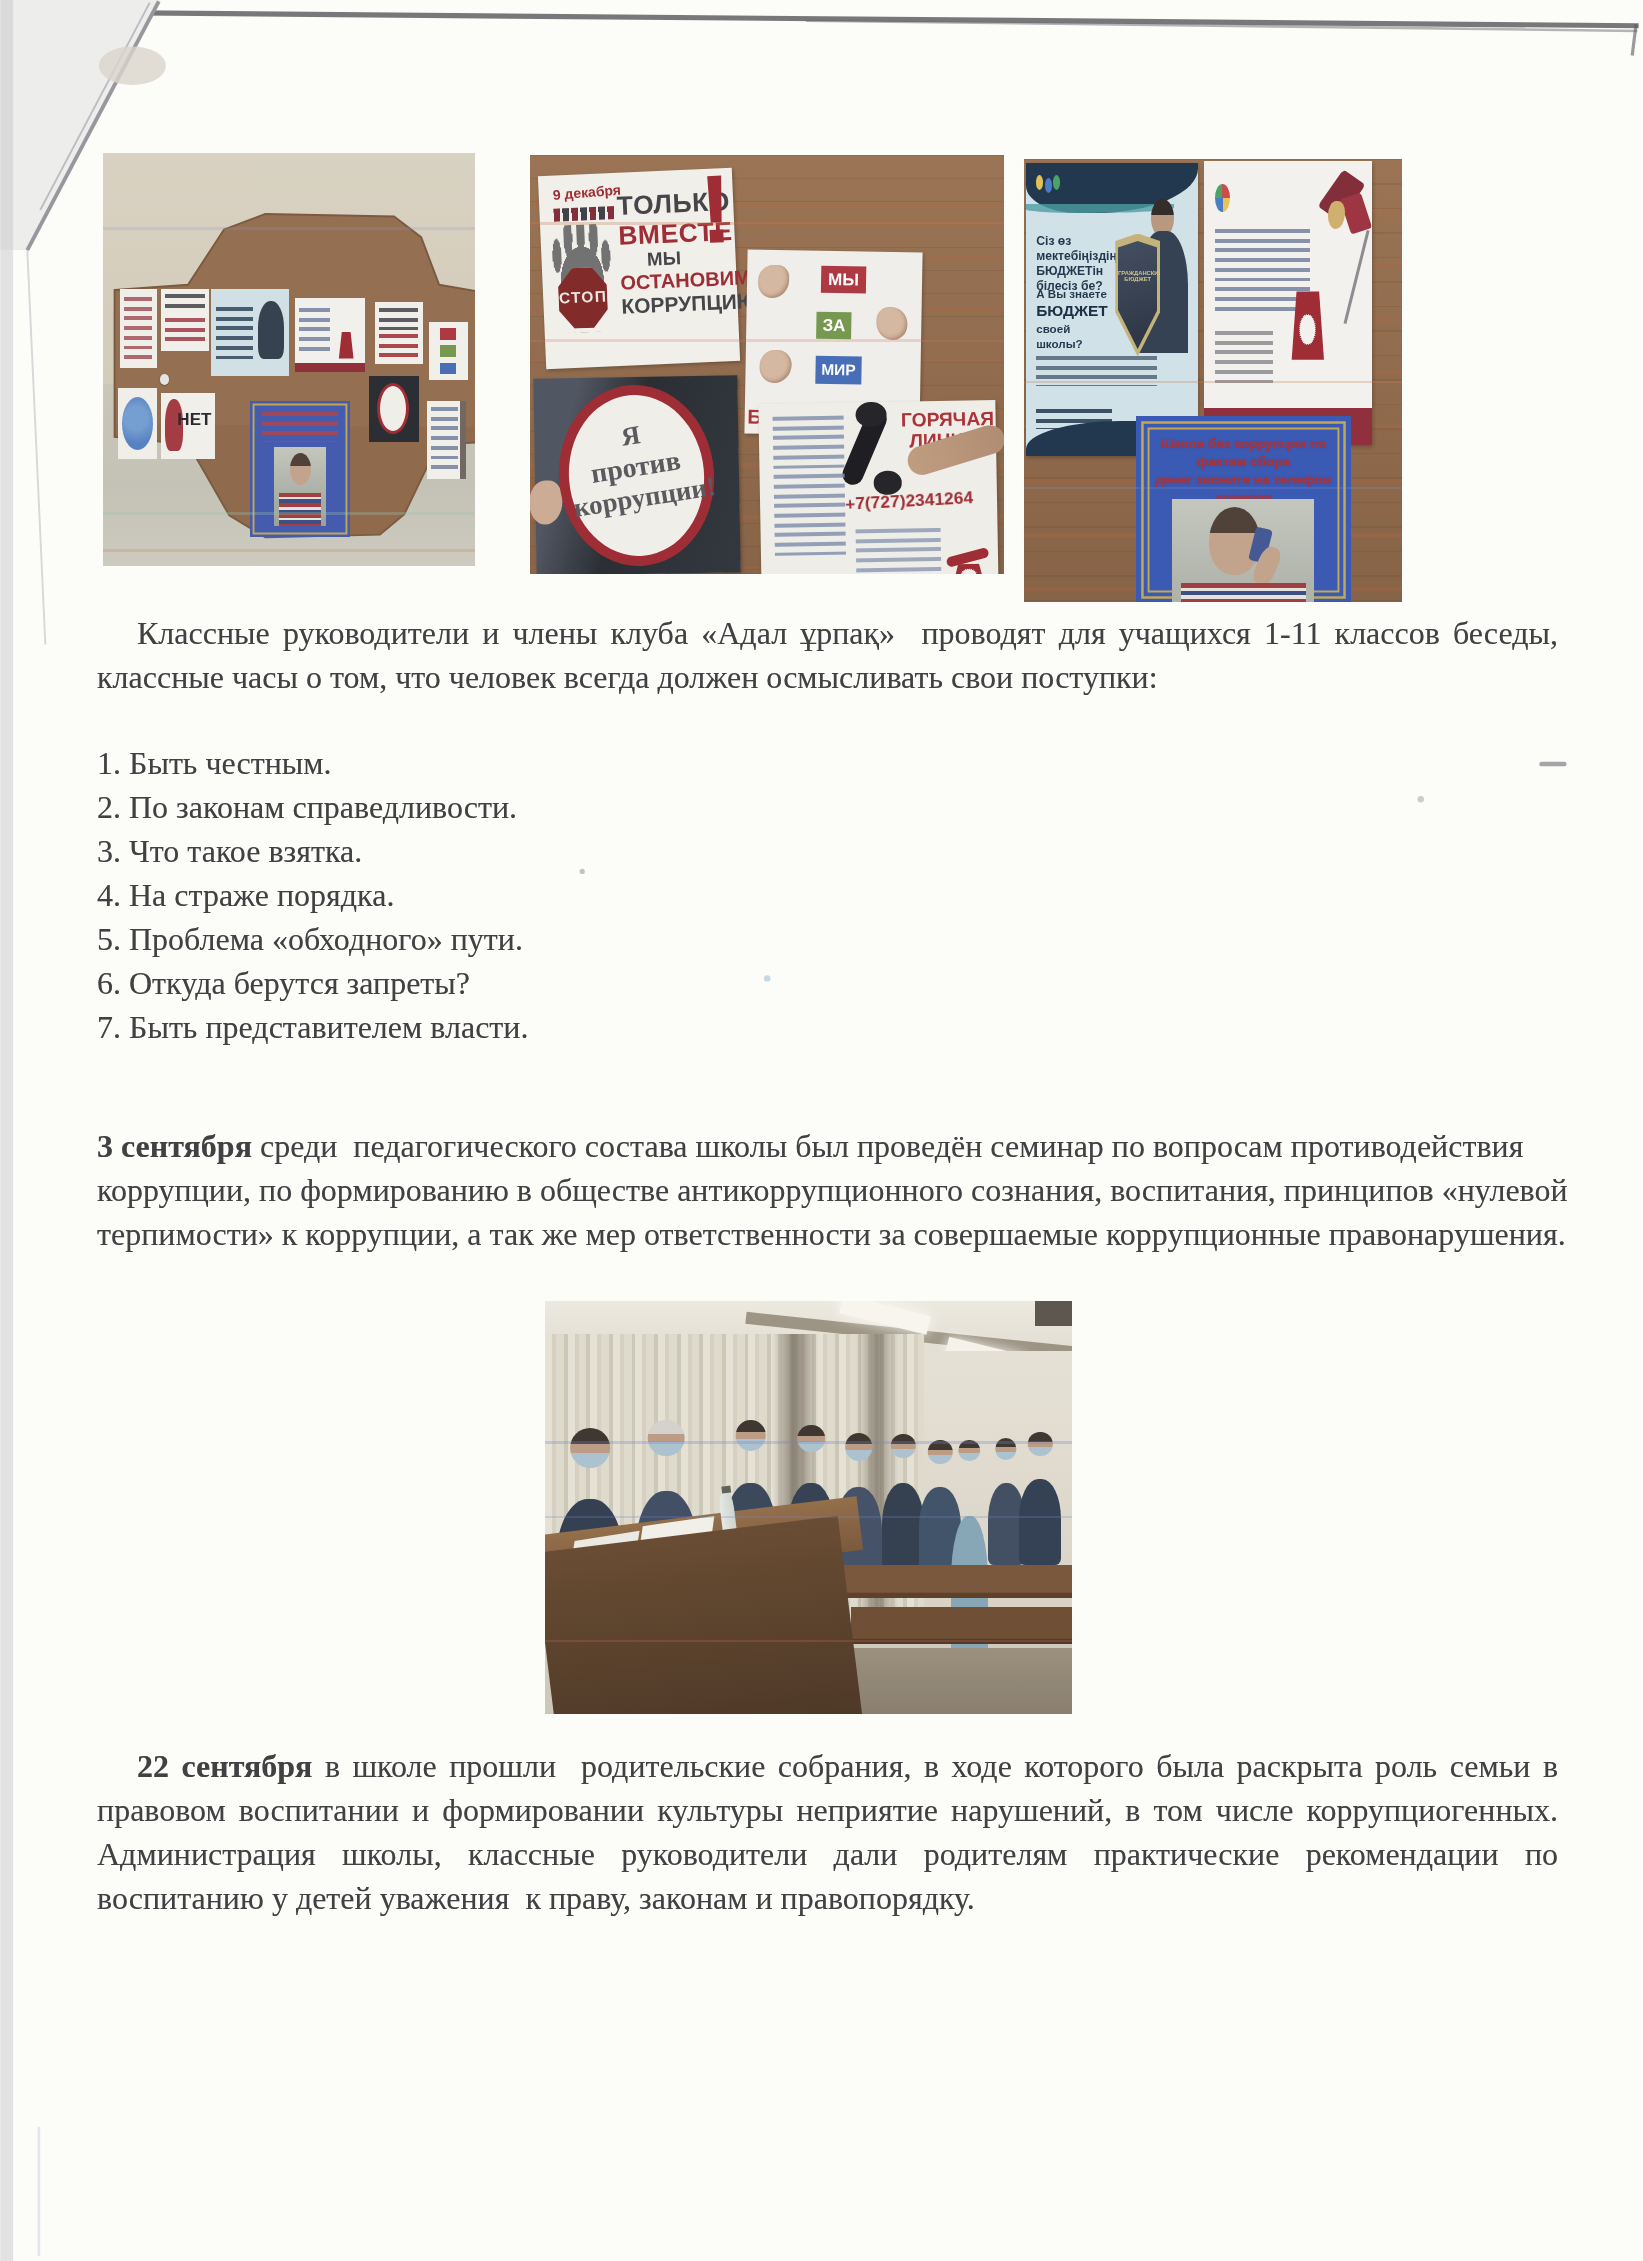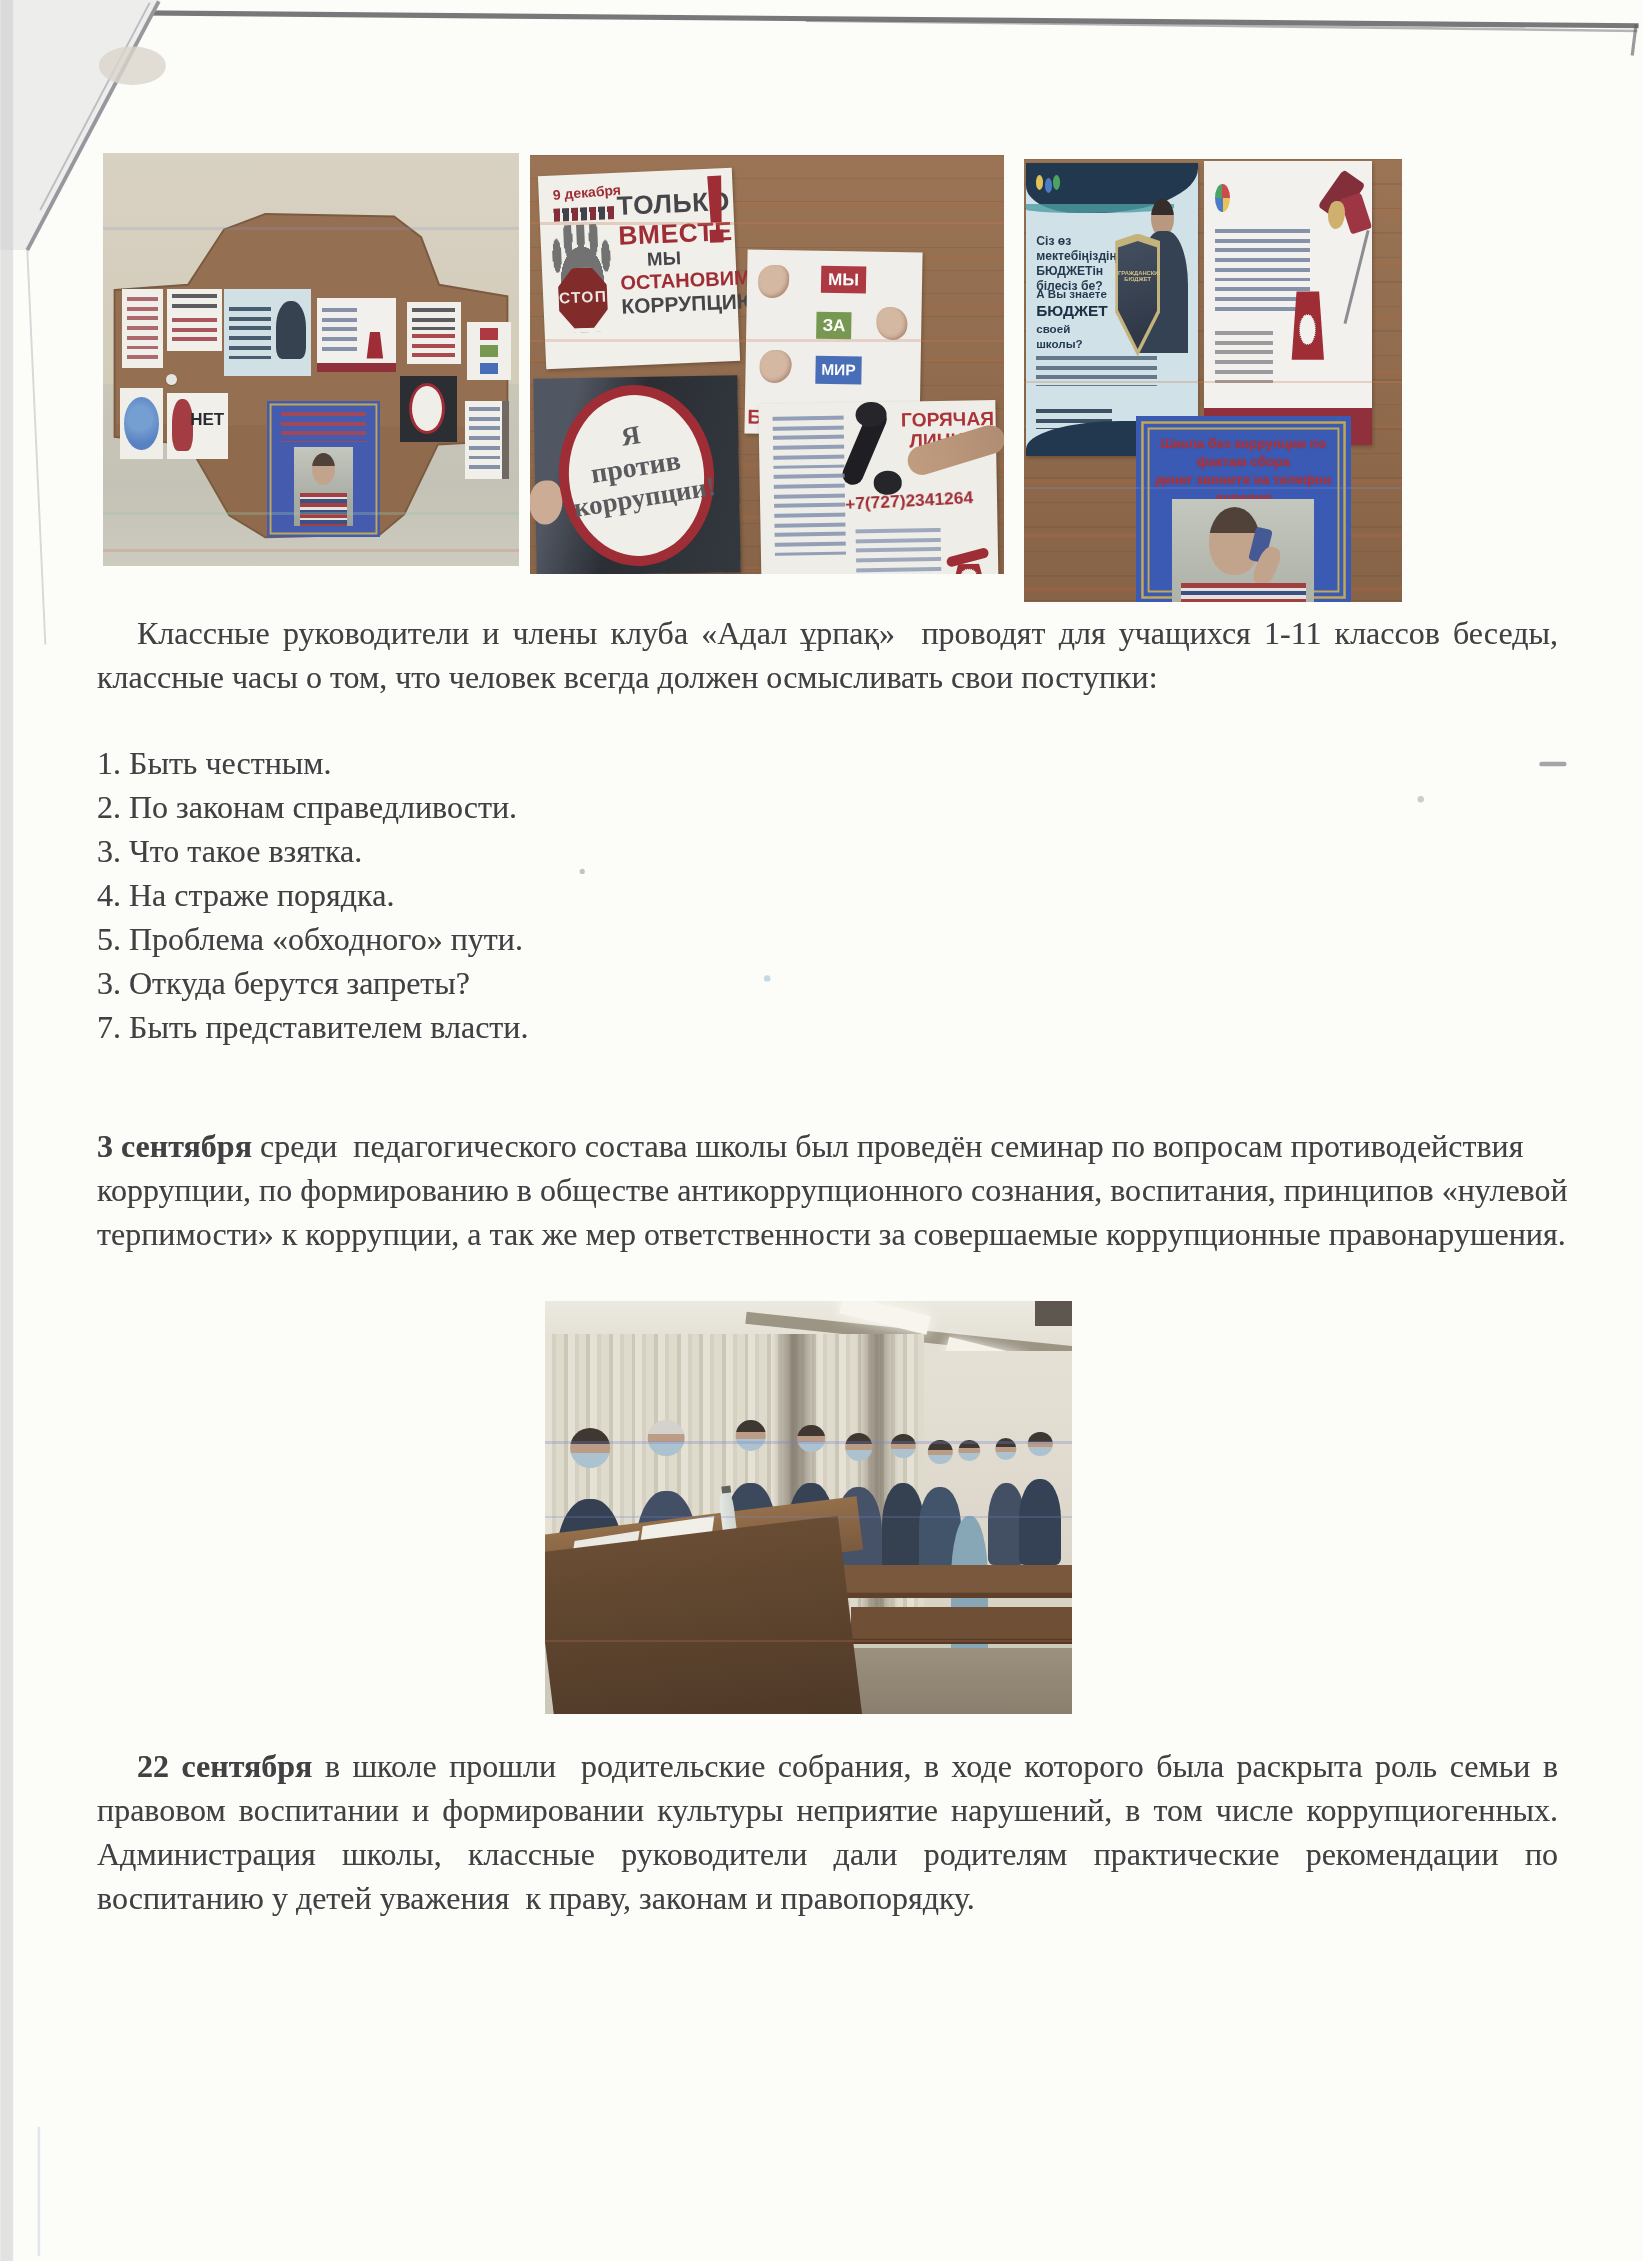--- a/index.html
+++ b/index.html
@@ -9,21 +9,21 @@
   .title{position:absolute;left:157px;top:62px;font-size:33px;line-height:41px;
          color:#454548;text-shadow:0 0 0.6px rgba(70,70,74,.45);}
   .para{position:absolute;left:97px;width:1461px;margin:0;font-size:32px;line-height:44px;
         color:#414144;text-shadow:0 0 0.6px rgba(65,65,68,.4);white-space:pre-wrap;}
   .just{text-align:justify;}
   .ind{text-indent:40px;}
   .blead{font-weight:bold;}
   .list{position:absolute;left:97px;top:741px;font-size:32px;line-height:44px;
         color:#414144;text-shadow:0 0 0.6px rgba(65,65,68,.4);}
   .photo{position:absolute;overflow:hidden;filter:contrast(.93) saturate(.82) brightness(1.02);}
-  .photo1{left:103px;top:153px;width:416px;height:413px;text-align:center;}
+  .photo1{left:103px;top:153px;width:372px;height:413px;text-align:center;}
   .photo2{left:530px;top:155px;width:474px;height:419px;}
   .photo3{left:1024px;top:159px;width:378px;height:443px;}
   .photo4{left:545px;top:1301px;width:527px;height:413px;}
   
   .tl{position:absolute;background:repeating-linear-gradient(180deg,var(--c,#7c8aa6) 0 3.9px,transparent 3.9px 9.7px);
       opacity:.85;filter:blur(0.4px);}
   .person{position:absolute;border-radius:46% 46% 6.4px 6.4px;}
   .person::before{content:"";position:absolute;left:50%;transform:translateX(-50%);top:-54%;
       width:58%;padding-top:58%;border-radius:50%;
       background:linear-gradient(180deg,var(--h,#3a3028) 0 40%,#c49a7c 40% 62%,var(--m,#a9c4d4) 62% 100%);}
@@ -244,21 +244,21 @@
   </div>
 
   <p class="para just ind" style="top:611px;"><span>Классные руководители и члены клуба «Адал ұрпақ»  проводят для учащихся 1-11 классов беседы, классные часы о том, что человек всегда должен осмысливать свои поступки:</span></p>
 
   <div class="list">
     <div>1. Быть честным.</div>
     <div>2. По законам справедливости.</div>
     <div>3. Что такое взятка.</div>
     <div>4. На страже порядка.</div>
     <div>5. Проблема «обходного» пути.</div>
-    <div>3. Откуда берутся запреты?</div>
+    <div>6. Откуда берутся запреты?</div>
     <div>7. Быть представителем власти.</div>
   </div>
 
   <p class="para" style="top:1092px;width:1477px;margin-top:32px;"><span class="blead">3 сентября</span><span> среди  педагогического состава школы был проведён семинар по вопросам противодействия коррупции, по формированию в обществе антикоррупционного сознания, воспитания, принципов «нулевой терпимости» к коррупции, а так же мер ответственности за совершаемые коррупционные правонарушения.</span></p>
 
   <div class="photo photo4" style="background:linear-gradient(180deg,#ded9c9,#cfc9b6);">
     <div class="abs" style="left:0;top:0;width:100%;height:16%;background:linear-gradient(180deg,#f0ece0,#e2ddcc);"></div>
     <div class="abs" style="left:38%;top:7%;width:66%;height:3%;background:#8a7e68;transform:rotate(6deg);opacity:.8;"></div>
     <div class="abs" style="left:56%;top:1%;width:17%;height:4.5%;background:#fbf9ee;transform:rotate(14deg);box-shadow:0 0 15.5px rgba(255,255,248,.95);"></div>
     <div class="abs" style="left:76%;top:11%;width:15%;height:4%;background:#f8f6ea;transform:rotate(14deg);box-shadow:0 0 13px rgba(255,255,248,.9);"></div>

